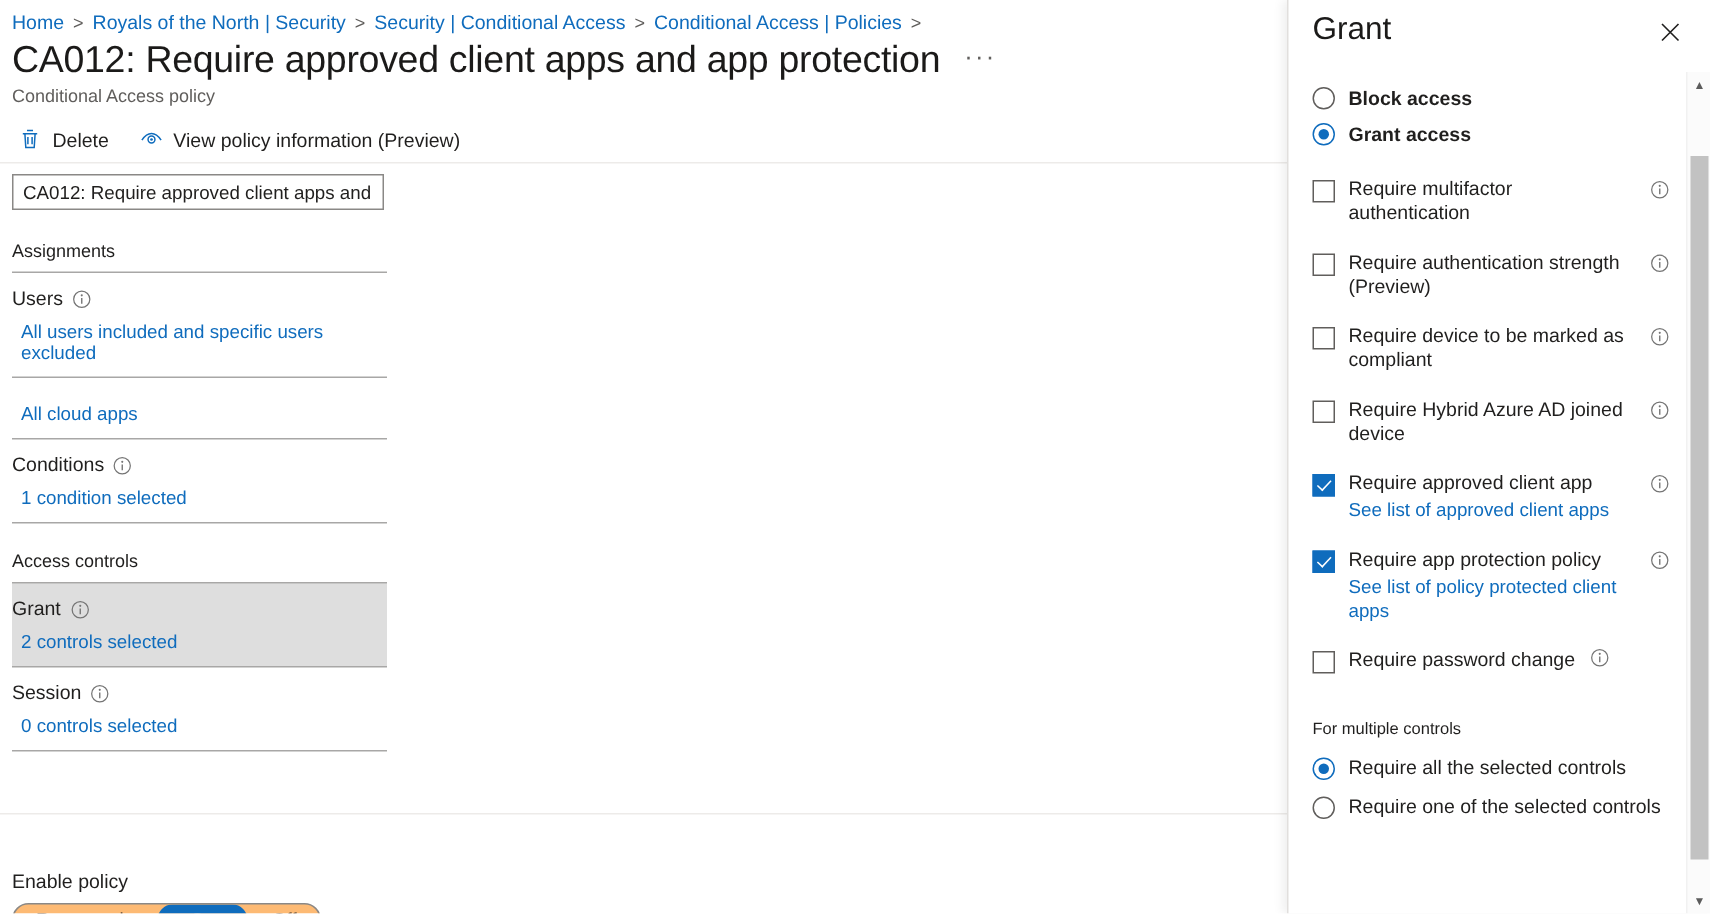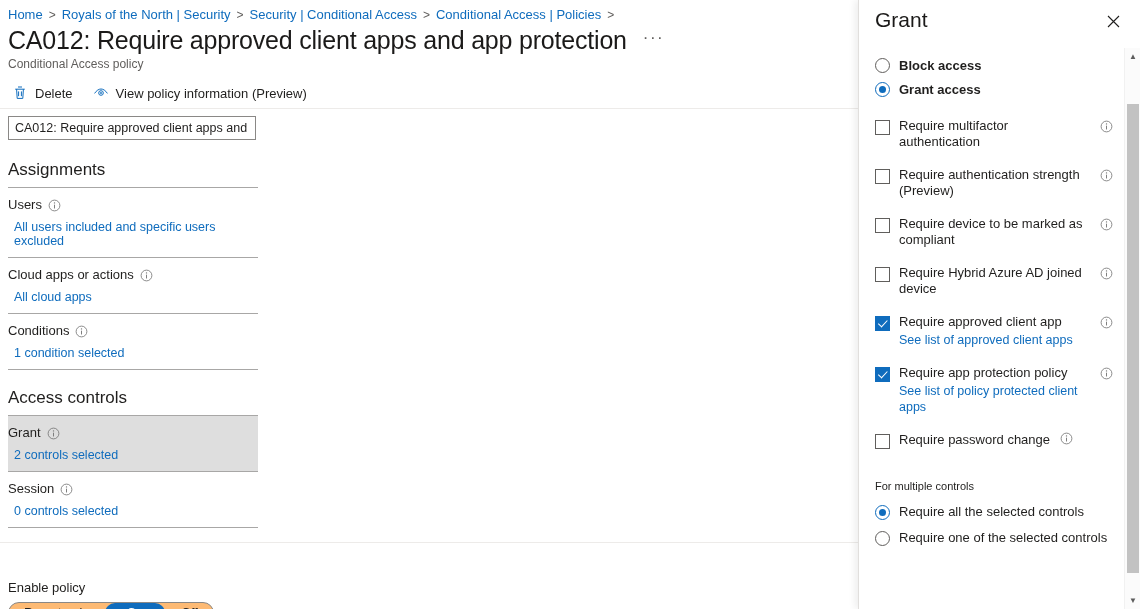--- a/index.html
+++ b/index.html
@@ -61,21 +61,21 @@
     margin:15px 0 0 8px; width:248px; height:24px;
     border:1px solid #8a8886; background:#fff;
     font-family:"Liberation Sans", sans-serif;
     font-size:12.5px; color:#201f1e;
     padding:0 6px; line-height:22px;
   }
 
   .sections { margin:20px 0 0 8px; width:250px; }
 
   .sec-head {
-    font-size:17px; color:#201f1e; padding-bottom:7px;
+    font-size:12px; color:#201f1e; padding-bottom:7px;
   }
   .rule { height:1px; background:#605e5c; opacity:.55; }
 
   .field-block { padding:9px 0 9px 0; }
   .field-block.selected { background:#dedede; }
   .field-label {
     display:flex; align-items:flex-end; gap:6px;
     font-size:13px; color:#201f1e;
   }
   .field-value {
@@ -260,28 +260,20 @@
               <svg class="info-ico" viewBox="0 0 14 14">
                 <circle cx="7" cy="7" r="5.8" fill="none" stroke="#757575" stroke-width="0.9"></circle>
                 <circle cx="7" cy="4.2" r="0.75" fill="#757575"></circle>
                 <path d="M7 6.1v4.1" stroke="#757575" stroke-width="1" fill="none"></path>
               </svg>
             </div>
             <div class="field-value">All users included and specific users excluded</div>
           </div>
           <div class="rule"></div>
           <div class="field-block">
-            <div class="field-label">
-              <span>Cloud apps or actions</span>
-              <svg class="info-ico" viewBox="0 0 14 14">
-                <circle cx="7" cy="7" r="5.8" fill="none" stroke="#757575" stroke-width="0.9"></circle>
-                <circle cx="7" cy="4.2" r="0.75" fill="#757575"></circle>
-                <path d="M7 6.1v4.1" stroke="#757575" stroke-width="1" fill="none"></path>
-              </svg>
-            </div>
             <div class="field-value">All cloud apps</div>
           </div>
           <div class="rule"></div>
           <div class="field-block">
             <div class="field-label">
               <span>Conditions</span>
               <svg class="info-ico" viewBox="0 0 14 14">
                 <circle cx="7" cy="7" r="5.8" fill="none" stroke="#757575" stroke-width="0.9"></circle>
                 <circle cx="7" cy="4.2" r="0.75" fill="#757575"></circle>
                 <path d="M7 6.1v4.1" stroke="#757575" stroke-width="1" fill="none"></path>

